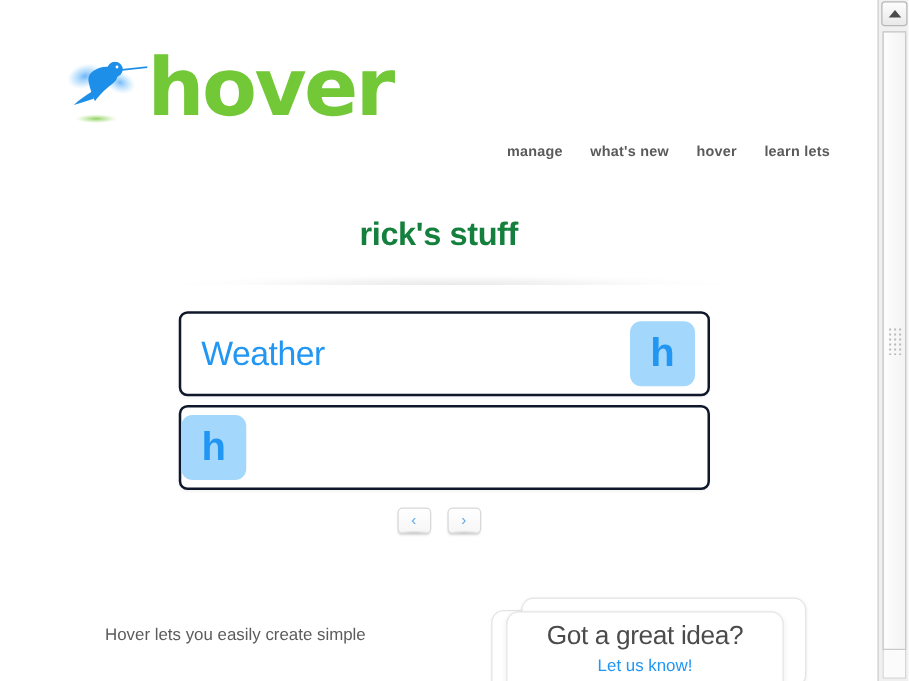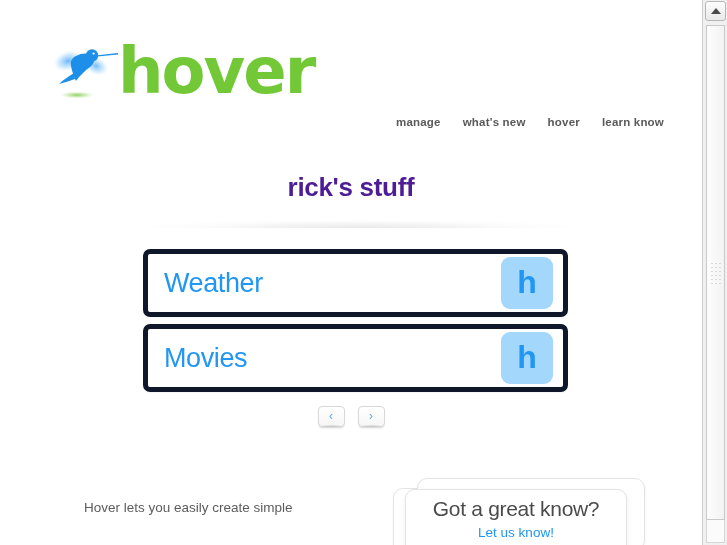--- a/index.html
+++ b/index.html
@@ -83,21 +83,21 @@
 
   
   #page-title {
     position: absolute;
     left: 0;
     top: 172px;
     width: 702px;
     text-align: center;
     font-size: 26px;
     font-weight: bold;
-    color: #4c1d95;
+    color: #15803d;
     letter-spacing: -0.3px;
   }
 
   
   #divider {
     position: absolute;
     left: 133px;
     top: 214px;
     width: 455px;
     height: 14px;
@@ -112,21 +112,21 @@
   #list {
     position: absolute;
     left: 143px;
     top: 249px;
     width: 425px;
   }
   .list-card {
     position: relative;
     height: 68px;
     background: #ffffff;
-    border: 5px solid #0f172a;
+    border: 2px solid #0f172a;
     border-radius: 7px;
     box-shadow: 0 1px 2px rgba(0,0,0,0.045);
     margin-bottom: 7px;
     display: flex;
     align-items: center;
     cursor: pointer;
   }
   .list-card-label {
     margin-left: 16px;
     font-size: 27px;
@@ -362,37 +362,36 @@
 
           <ellipse cx="25" cy="55" rx="17" ry="3.6" fill="url(#shadowG)"></ellipse>
         </svg>
         <span id="wordmark">hover</span>
       </div>
 
       <nav id="nav">
         <a class="nav-item">manage</a>
         <a class="nav-item">what's new</a>
         <a class="nav-item">hover</a>
-        <a class="nav-item">learn know</a>
+        <a class="nav-item">learn lets</a>
       </nav>
 
     </div>
 
     <div id="page-title">rick's stuff</div>
     <div id="divider"></div>
 
     <div id="list">
 
       <div class="list-card">
         <span class="list-card-label">Weather</span>
         <span class="list-card-badge">h</span>
       </div>
 
       <div class="list-card">
-        <span class="list-card-label">Movies</span>
         <span class="list-card-badge">h</span>
       </div>
 
     </div>
 
     <div id="pager">
       <div class="pager-btn">
         <span class="pager-glyph">‹</span>
       </div>
       <div class="pager-btn">
@@ -401,21 +400,21 @@
     </div>
 
     <div id="what-is">
       <p id="what-is-body">Hover lets you easily create simple</p>
     </div>
 
     <div id="idea-stack">
       <div class="idea-card" id="idea-card-back2"></div>
       <div class="idea-card" id="idea-card-back1"></div>
       <div class="idea-card" id="idea-card-front">
-        <div id="idea-title">Got a great know?</div>
+        <div id="idea-title">Got a great idea?</div>
         <a id="idea-link">Let us know!</a>
       </div>
     </div>
 
   </div>
 
   <div id="scrollbar">
     <div id="scroll-up-btn">
       <div id="scroll-up-arrow"></div>
     </div>

